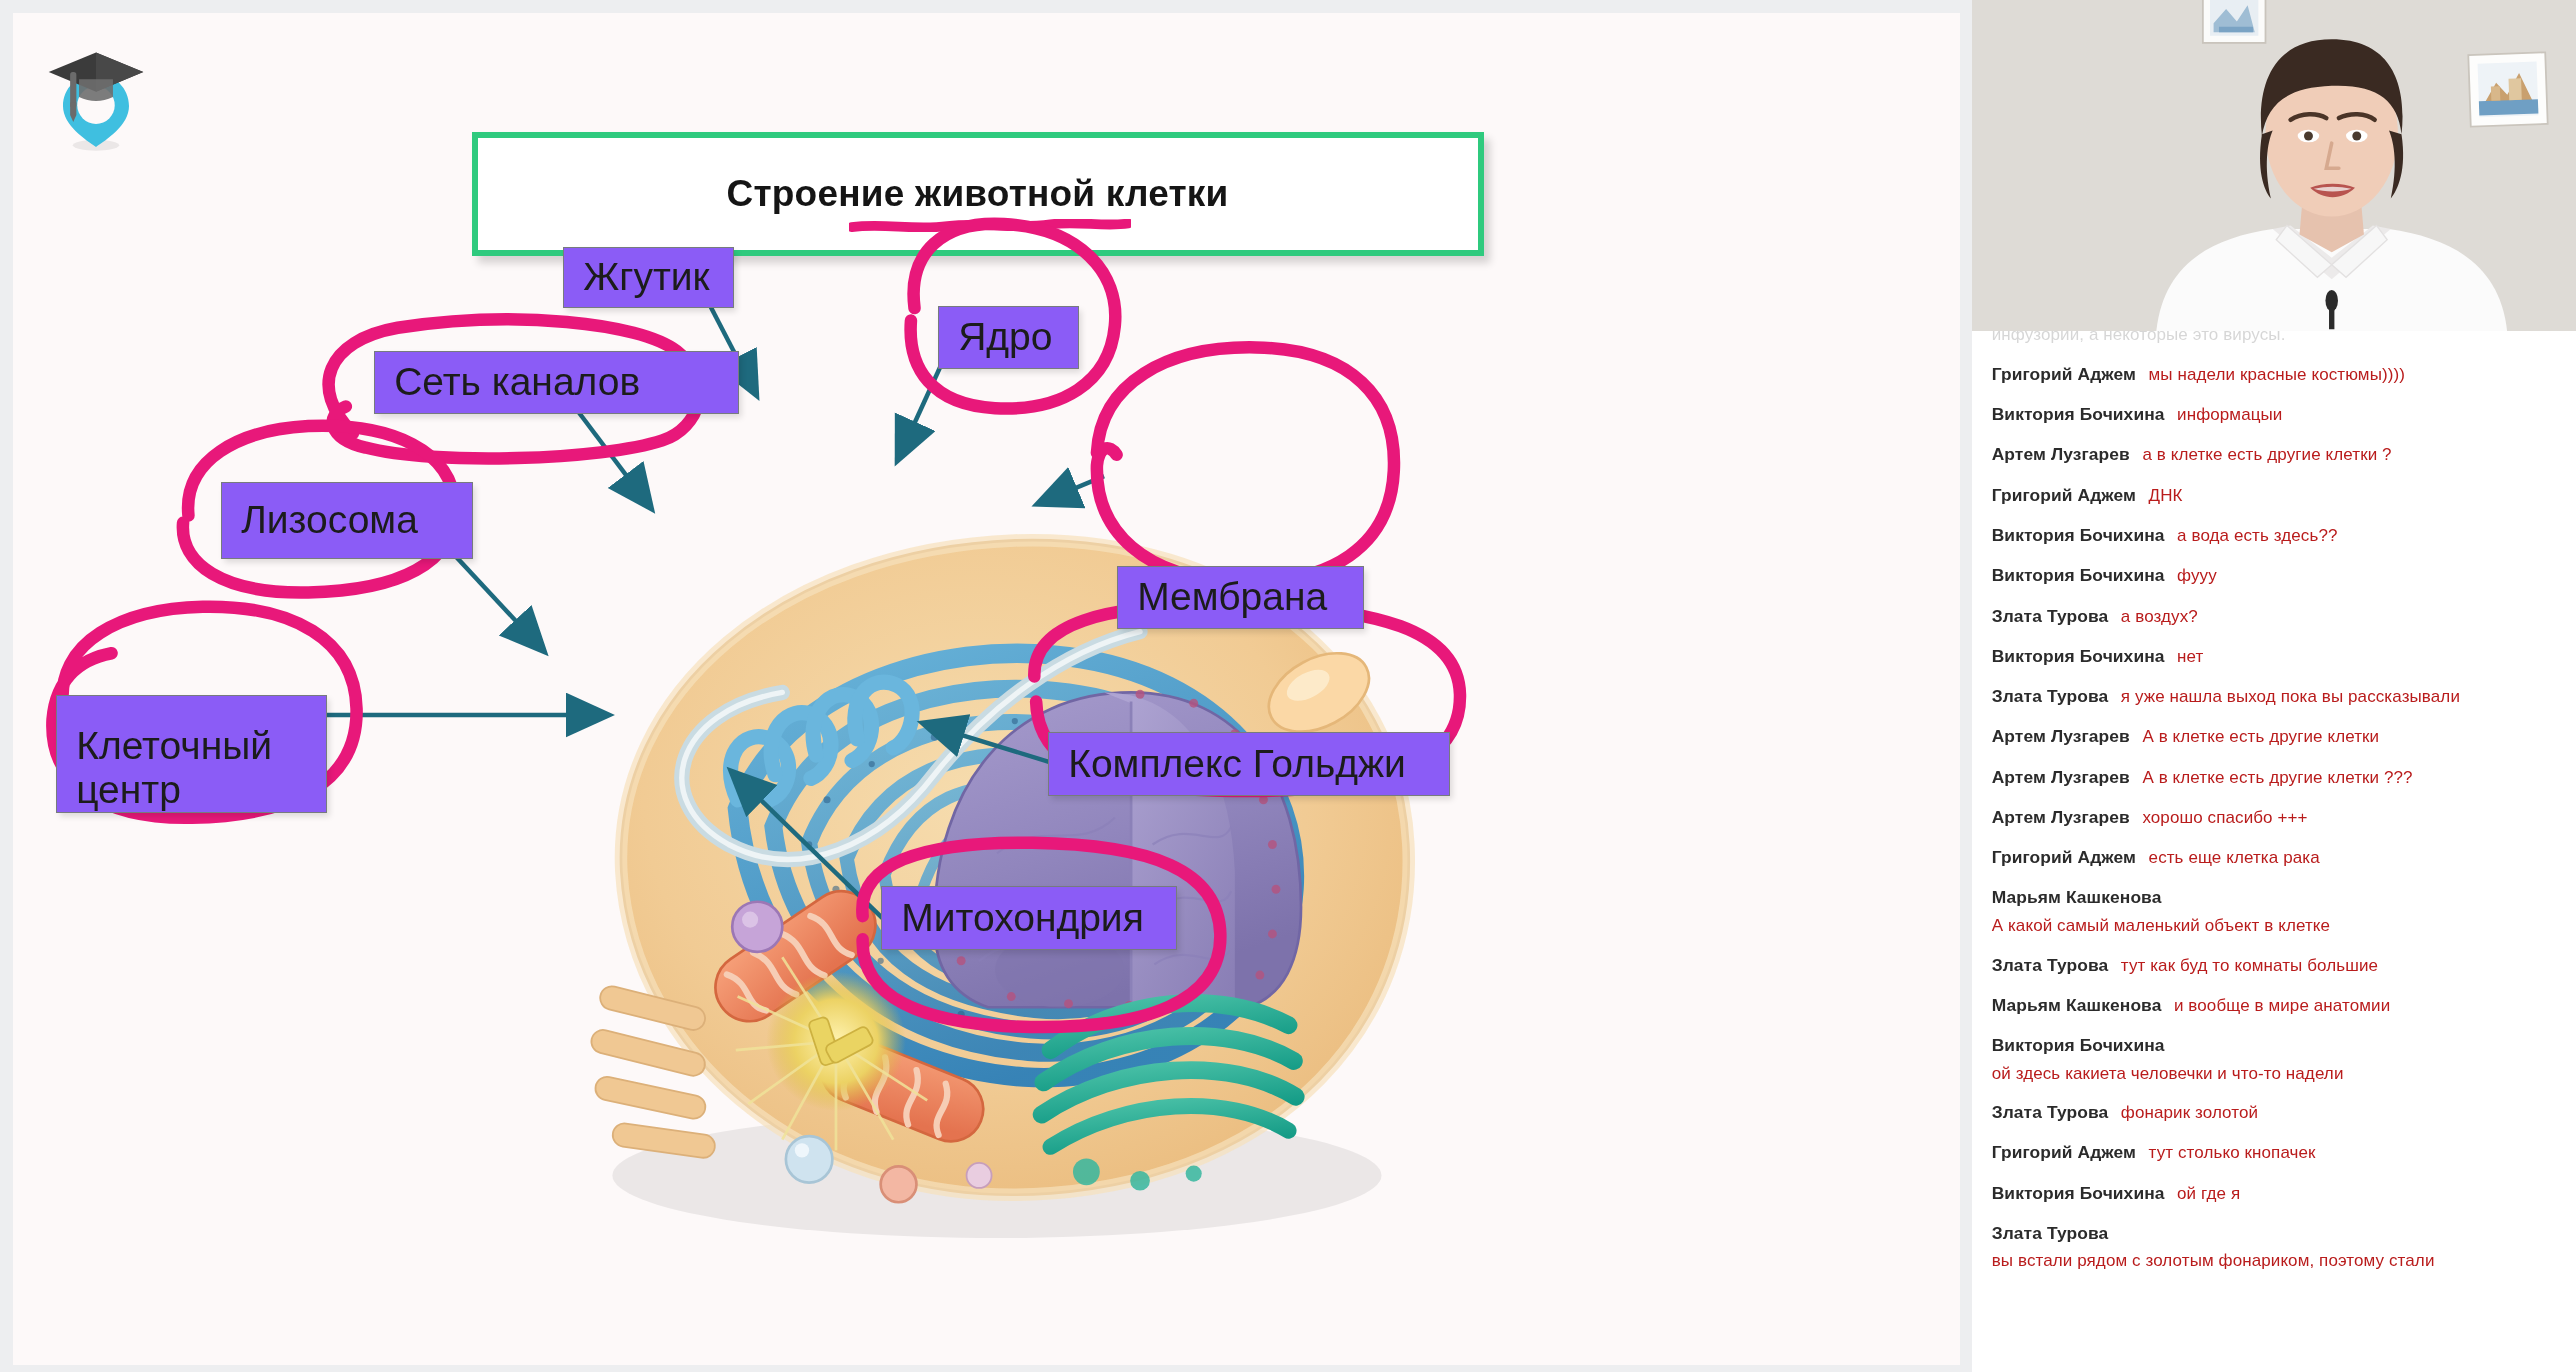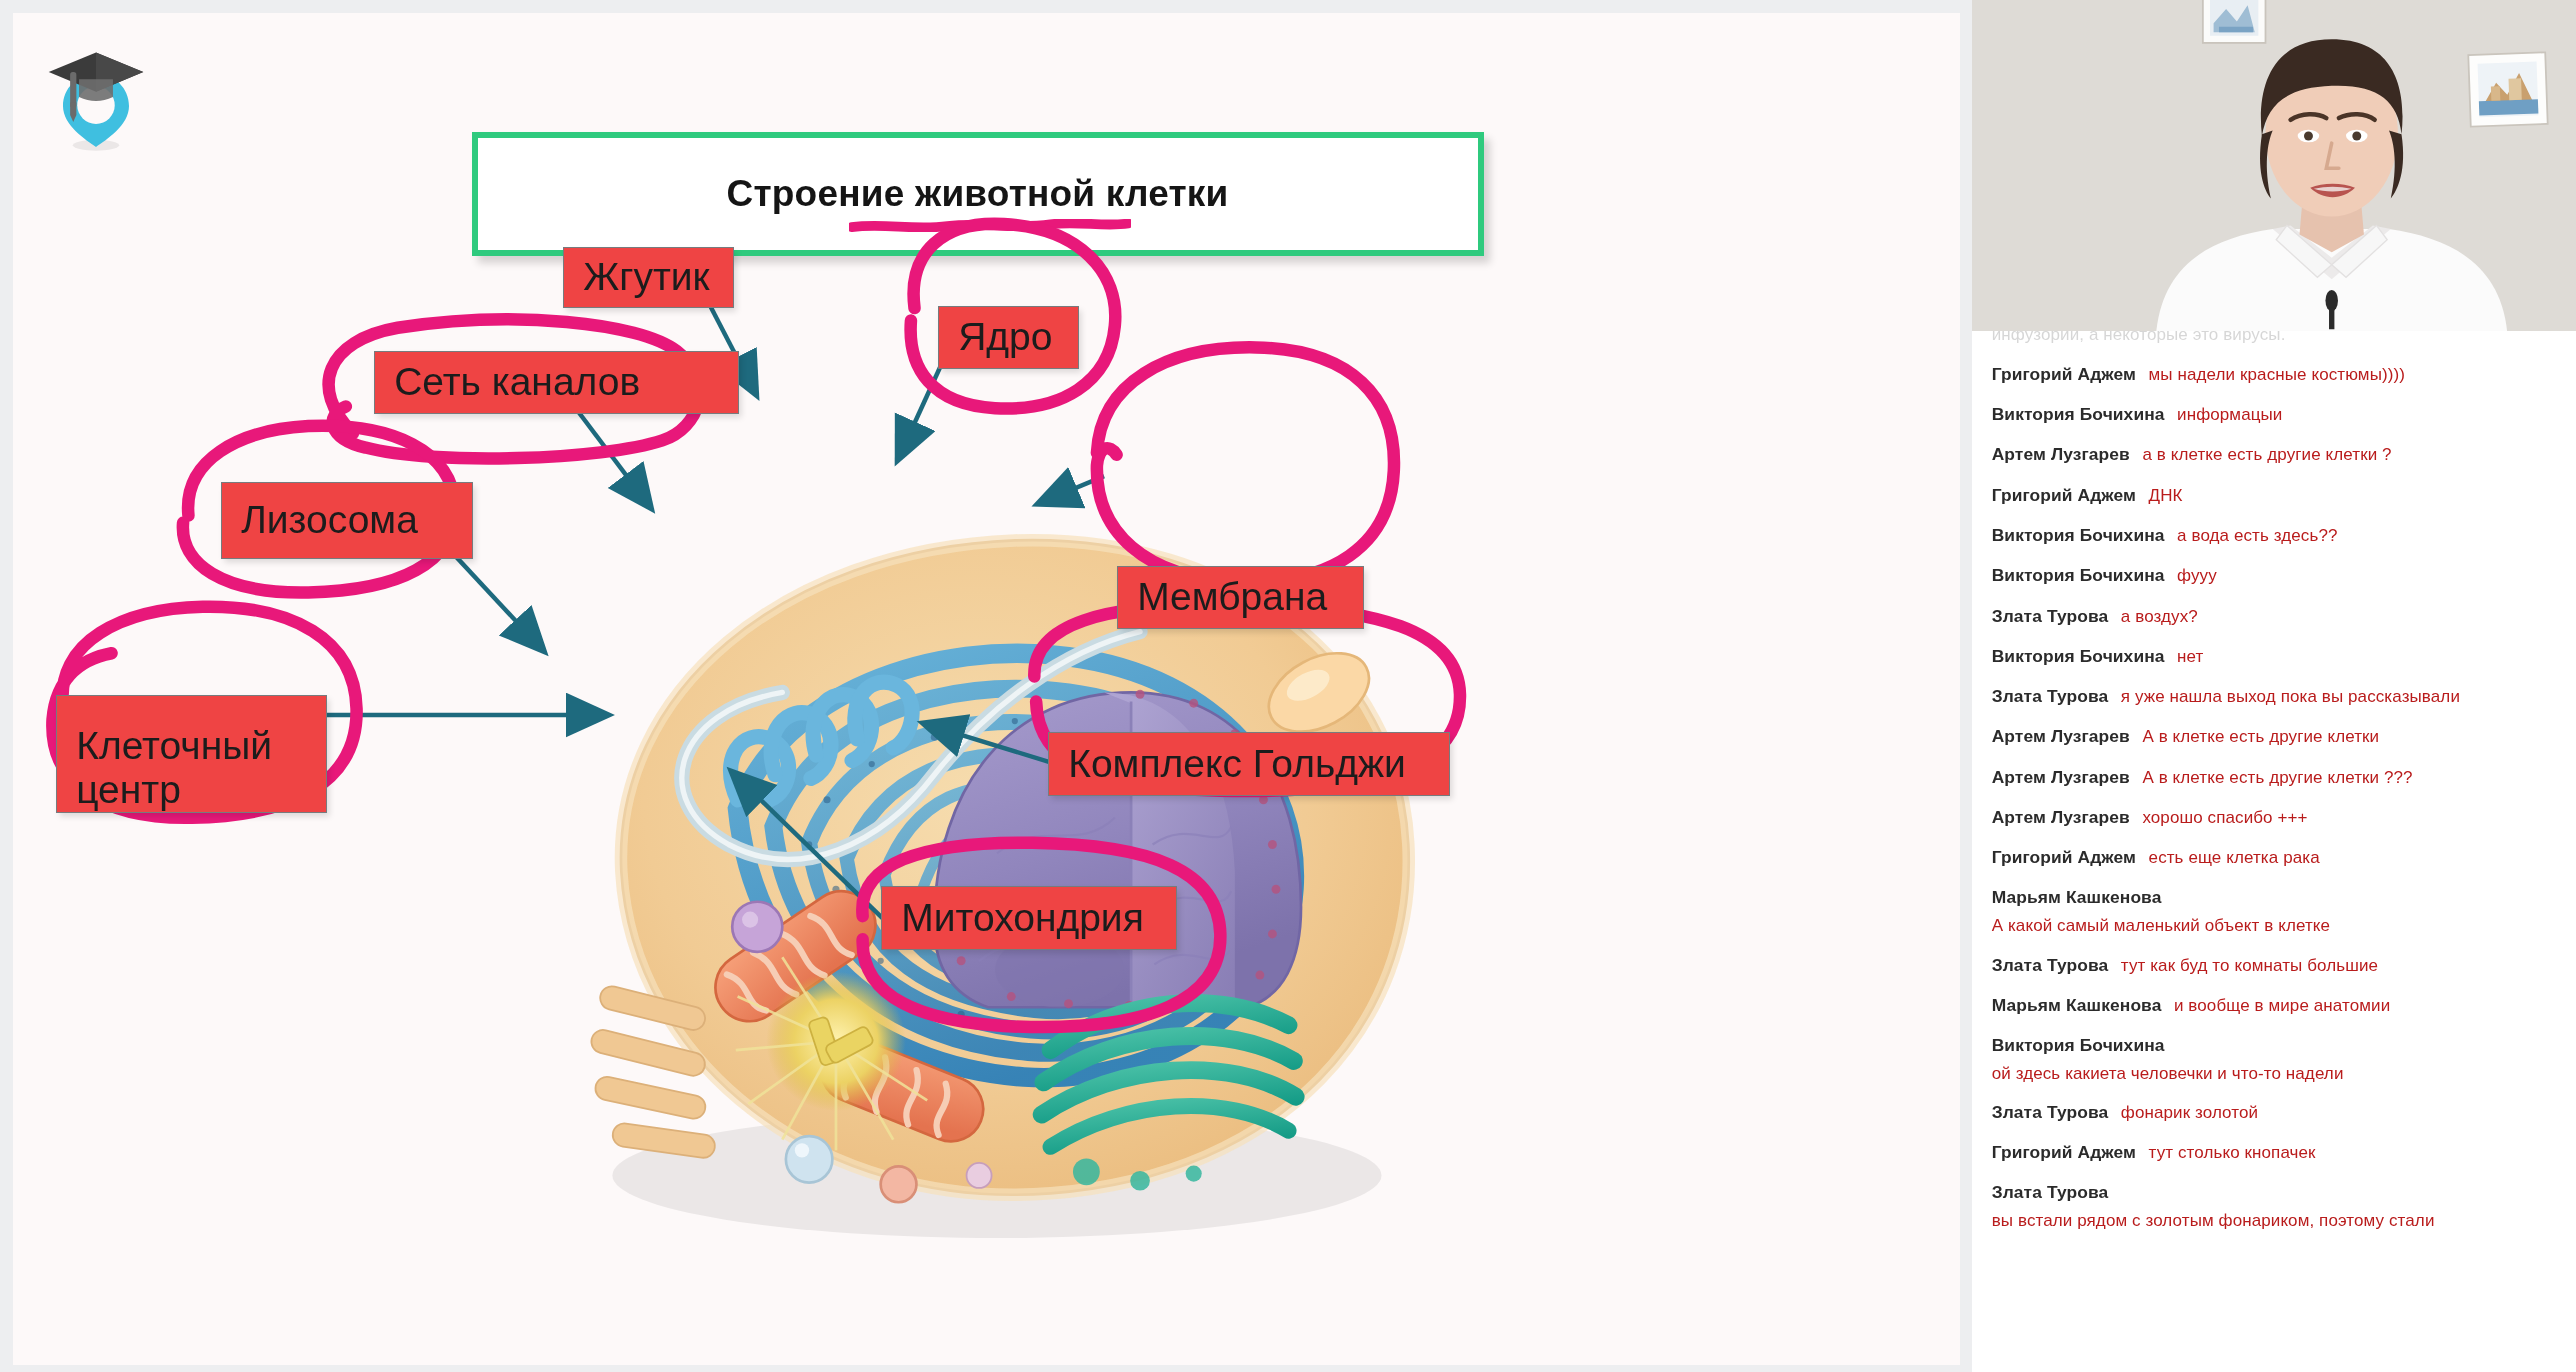--- a/index.html
+++ b/index.html
@@ -43,21 +43,21 @@
 
   
   .cell-art{position:absolute;left:501px;top:411px;width:948px;height:841px;}
   .cell-art svg{display:block;}
 
   
   .leaders{position:absolute;left:0;top:0;width:1947px;height:1352px;pointer-events:none;}
 
   
   .lbl{
-    position:absolute;background:#ef4444;border:1.8px solid #777b7e;
+    position:absolute;background:#8b5cf6;border:1.8px solid #777b7e;
     box-shadow:2.7px 3.6px 6.3px rgba(0,0,0,.13);
     display:flex;align-items:center;
     padding:0 19.7px;box-sizing:border-box;
     font-size:39px;color:#1c1c1c;white-space:pre-line;line-height:1.12;
   }
 
   
   .marks{position:absolute;left:0;top:0;width:1947px;height:1352px;pointer-events:none;}
 
   
@@ -468,18 +468,19 @@
         <div class="msg inline"><span class="who">Артем Лузгарев</span><span class="txt">А в клетке есть другие клетки</span></div>
         <div class="msg inline"><span class="who">Артем Лузгарев</span><span class="txt">А в клетке есть другие клетки ???</span></div>
         <div class="msg inline"><span class="who">Артем Лузгарев</span><span class="txt">хорошо спасибо +++</span></div>
         <div class="msg inline"><span class="who">Григорий Аджем</span><span class="txt">есть еще клетка рака</span></div>
         <div class="msg stacked"><span class="who">Марьям Кашкенова</span><span class="txt">А какой самый маленький объект в клетке</span></div>
         <div class="msg inline"><span class="who">Злата Турова</span><span class="txt">тут как буд то комнаты большие</span></div>
         <div class="msg inline"><span class="who">Марьям Кашкенова</span><span class="txt">и вообще в мире анатомии</span></div>
         <div class="msg stacked"><span class="who">Виктория Бочихина</span><span class="txt">ой здесь какиета человечки и что-то надели</span></div>
         <div class="msg inline"><span class="who">Злата Турова</span><span class="txt">фонарик золотой</span></div>
         <div class="msg inline"><span class="who">Григорий Аджем</span><span class="txt">тут столько кнопачек</span></div>
+        <div class="msg inline"><span class="who">Виктория Бочихина</span><span class="txt">ой где я</span></div>
         <div class="msg stacked"><span class="who">Злата Турова</span><span class="txt">вы встали рядом с золотым фонариком, поэтому стали</span></div>
       </div>
   </div>
 
 </div>
 
 
 </body></html>

